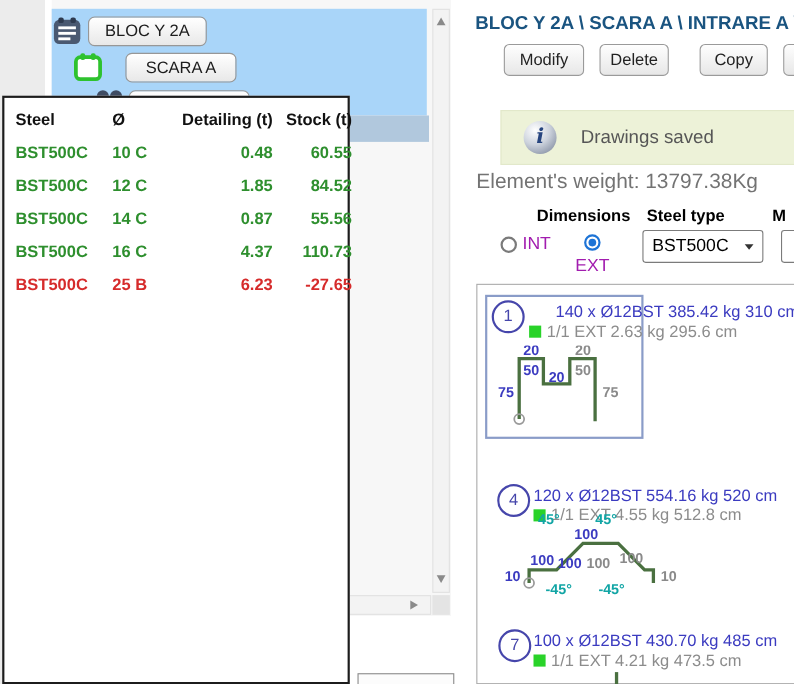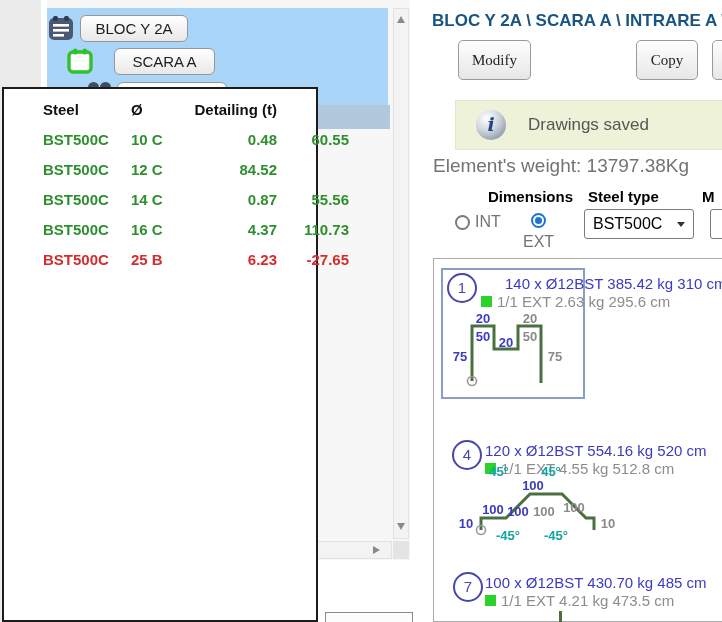--- a/index.html
+++ b/index.html
@@ -28,43 +28,43 @@
   
   .vscroll{left:346px;top:8px;width:16px;height:531px;background:#f3f3f3;border:1px solid #e2e2e2;box-sizing:border-box;}
   .hscroll{left:0;top:541px;width:345px;height:18px;background:#f3f3f3;border:1px solid #e2e2e2;box-sizing:border-box;}
   .scroll-corner{left:346px;top:541px;width:16px;height:18px;background:#e4e4e4;}
   .arr-up{left:3px;top:7px;width:0;height:0;border-left:4px solid transparent;border-right:4px solid transparent;border-bottom:7px solid #8a8a8a;}
   .arr-down{left:3px;top:514px;width:0;height:0;border-left:4px solid transparent;border-right:4px solid transparent;border-top:7px solid #8a8a8a;}
   .arr-right{left:325px;top:4px;width:0;height:0;border-top:4px solid transparent;border-bottom:4px solid transparent;border-left:7px solid #8a8a8a;}
 
   
   .stock-popup{left:2px;top:87px;width:316px;height:535px;background:#ffffff;border:2px solid #1c1c1c;
-               box-sizing:border-box;z-index:10;font-weight:bold;font-size:15px;padding-left:29px;}
+               box-sizing:border-box;z-index:10;font-weight:bold;font-size:15px;}
   .stock-grid{display:grid;grid-template-columns:88px 58px 88px 72px;line-height:30px;padding-left:10px;}
   .stock-grid.header{color:#111;padding-top:6px;}
   .cell-r{text-align:right;}
   .row-ok{color:#2e8f2e;}
   .row-neg{color:#d62b2b;}
 
   .bottom-partial-box{left:325px;top:612px;width:86px;height:12px;border:1px solid #8a8a8a;background:#fcfcfc;}
 
   
   .breadcrumb{left:432px;top:11px;color:#1a5480;font-weight:bold;font-size:17px;white-space:nowrap;}
-  .toolbar-btn{position:absolute;top:40px;height:40px;border:1px solid #9a9a9a;border-radius:5px;
+  .toolbar-btn{position:absolute;top:40px;height:29px;border:1px solid #9a9a9a;border-radius:5px;
                background:linear-gradient(#fefefe,#e7e7e7);color:#222;font-size:15px;
-               font-family:Liberation Serif, serif;box-sizing:border-box;}
+               font-family:Liberation Sans, sans-serif;box-sizing:border-box;}
   .info-bar{left:455px;top:100px;width:280px;height:50px;background:#edf2d8;border:1px solid #e2e8ca;box-sizing:border-box;}
   .info-icon{position:absolute;left:20px;top:9px;width:30px;height:30px;border-radius:50%;
              background:radial-gradient(circle at 35% 28%,#ffffff 0%,#cdd3dd 45%,#9aa3b4 75%,#7e8798 100%);
              color:#27457f;font-family:"DejaVu Serif",serif;font-weight:bold;font-style:italic;
              font-size:19px;text-align:center;line-height:29px;}
   .info-text{position:absolute;left:72px;top:14px;font-size:17px;color:#565656;white-space:nowrap;}
   .weight-line{left:433px;top:155px;font-size:19px;color:#737373;white-space:nowrap;}
   .form-label{position:absolute;top:188px;font-weight:bold;font-size:15px;color:#000;white-space:nowrap;}
-  .radio-group{position:absolute;top:213px;display:flex;align-items:center;gap:5px;font-size:16px;color:#737373;}
+  .radio-group{position:absolute;top:213px;display:flex;align-items:center;gap:5px;font-size:16px;color:#a21caf;}
   .radio{width:15px;height:15px;border-radius:50%;background:#fff;border:2px solid #7a7a7a;box-sizing:border-box;}
   .radio.checked{border:2px solid #1e74d6;position:relative;}
   .radio.checked::after{content:"";position:absolute;left:2px;top:2px;width:7px;height:7px;border-radius:50%;background:#1e74d6;}
   .select-box{left:584px;top:209px;width:110px;height:30px;border:1px solid #7b7b7b;border-radius:3px;background:#fff;
               box-sizing:border-box;font-size:16px;color:#000;display:flex;align-items:center;padding:0 8px;gap:10px;}
   .select-arrow{width:0;height:0;border-left:4px solid transparent;border-right:4px solid transparent;border-top:5px solid #333;margin-left:auto;}
   .partial-input{left:710px;top:209px;width:40px;height:30px;border:1px solid #7b7b7b;border-radius:3px;background:#fff;box-sizing:border-box;}
 
   
   .shapes-panel{left:433px;top:258px;width:300px;height:364px;border:1px solid #ababab;background:#fff;box-sizing:border-box;}
@@ -123,30 +123,32 @@
       <div class="abs arr-right"></div>
     </div>
     <div class="abs scroll-corner"></div>
   </div>
 
   <div class="abs stock-popup">
     <div class="stock-grid header">
       <div>Steel</div>
       <div>Ø</div>
       <div class="cell-r">Detailing (t)</div>
+      <div class="cell-r">Stock (t)</div>
     </div>
     <div class="stock-grid row-ok">
       <div>BST500C</div>
       <div>10 C</div>
       <div class="cell-r">0.48</div>
       <div class="cell-r">60.55</div>
     </div>
     <div class="stock-grid row-ok">
       <div>BST500C</div>
       <div>12 C</div>
+      <div class="cell-r">1.85</div>
       <div class="cell-r">84.52</div>
     </div>
     <div class="stock-grid row-ok">
       <div>BST500C</div>
       <div>14 C</div>
       <div class="cell-r">0.87</div>
       <div class="cell-r">55.56</div>
     </div>
     <div class="stock-grid row-ok">
       <div>BST500C</div>
@@ -160,20 +162,21 @@
       <div class="cell-r">6.23</div>
       <div class="cell-r">-27.65</div>
     </div>
   </div>
 
   <div class="abs bottom-partial-box"></div>
 
   <div class="abs breadcrumb">BLOC Y 2A \ SCARA A \ INTRARE A \</div>
 
   <button class="toolbar-btn" style="left:458px;width:73px;">Modify</button>
+  <button class="toolbar-btn" style="left:545px;width:63px;">Delete</button>
   <button class="toolbar-btn" style="left:636px;width:62px;">Copy</button>
   <button class="toolbar-btn" style="left:712px;width:40px;"></button>
 
   <div class="abs info-bar">
     <div class="info-icon">i</div>
     <div class="info-text">Drawings saved</div>
   </div>
 
   <div class="abs weight-line">Element's weight: 13797.38Kg</div>
 

